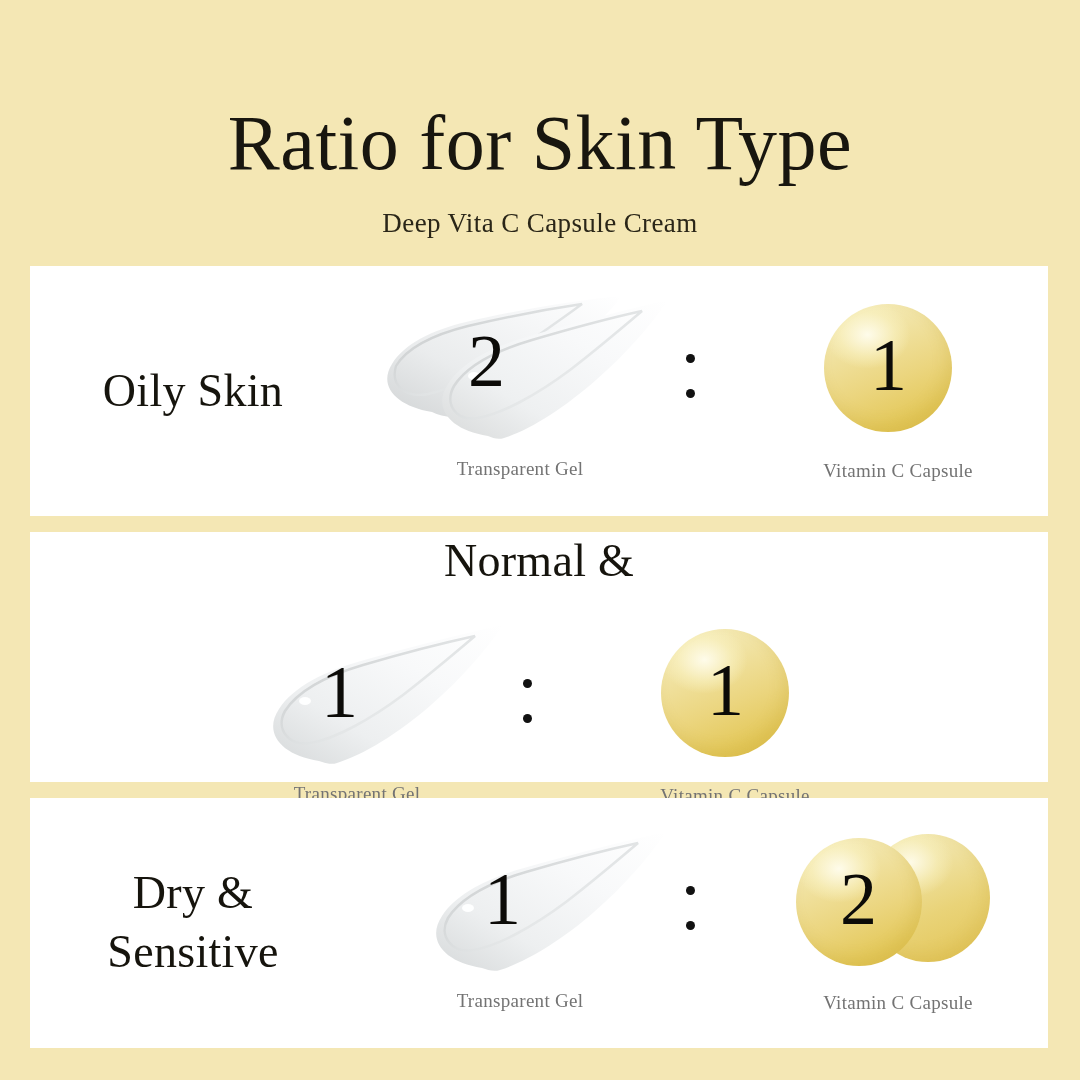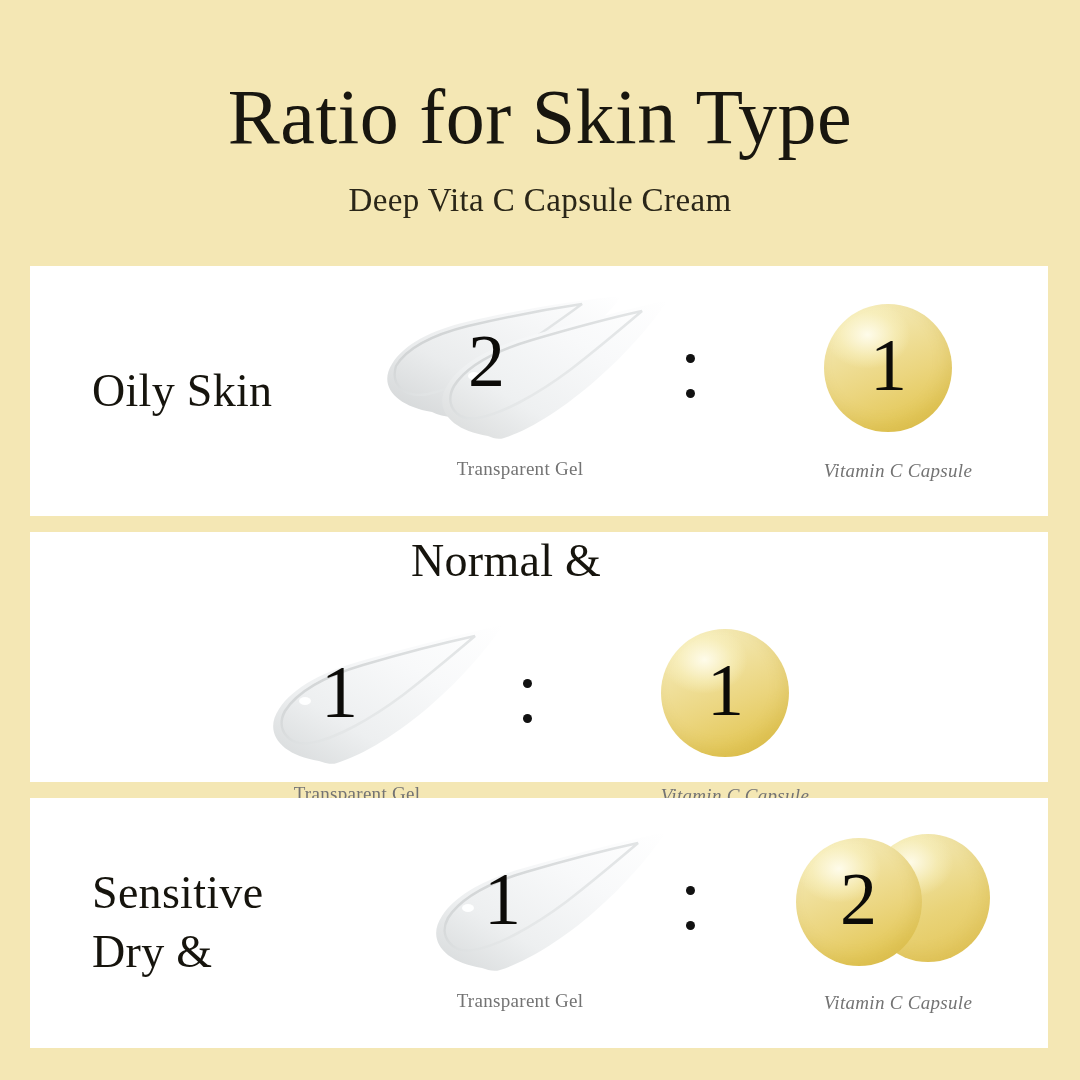--- a/index.html
+++ b/index.html
@@ -12,37 +12,37 @@
   body {
     background: #F4E7B4;
     font-family: "Liberation Serif", "DejaVu Serif", serif;
     overflow: hidden;
     position: relative;
   }
 
   
   .header {
     width: 1080px;
-    padding-top: 78px;
+    padding-top: 104px;
     text-align: center;
   }
 
   .title {
     font-family: "Liberation Serif", "DejaVu Serif", serif;
     font-size: 78px;
     line-height: 1.0;
     font-weight: 400;
     color: #18160F;
     letter-spacing: 0.5px;
   }
 
   .subtitle {
     margin-top: 26px;
     font-family: "Liberation Serif", "DejaVu Serif", serif;
-    font-size: 33px;
+    font-size: 27px;
     font-weight: 400;
     color: #2A2618;
     letter-spacing: 0.4px;
   }
 
   
   .cards {
     position: absolute;
     left: 30px;
     top: 266px;
@@ -58,26 +58,26 @@
     align-items: center;
   }
 
   .card-1 { height: 250px; }
   .card-2 { height: 250px; flex-direction: column; }
   .card-3 { height: 250px; margin-bottom: 0; }
 
   
   .skin-type {
     width: 380px;
-    padding-left: 62px;
     font-size: 46px;
     line-height: 1.28;
     color: #16140D;
     font-weight: 400;
     letter-spacing: 0.3px;
+    text-align: center;
   }
   .skin-type .ln { display: block; white-space: nowrap; }
 
   
   .ratio {
     flex: 1;
     display: flex;
     align-items: flex-start;
     justify-content: flex-start;
     position: relative;
@@ -102,21 +102,21 @@
 
   .caption {
     font-size: 19px;
     color: #737373;
     letter-spacing: 0.3px;
     margin-top: 8px;
     text-align: center;
     white-space: nowrap;
   }
   .gel-side .caption { margin-top: 14px; }
-  .cap-side .caption { margin-top: 14px; font-style: italic; }
+  .cap-side .caption { margin-top: 14px; }
 
   
   .colon {
     width: 40px;
     align-self: flex-start;
     margin-top: 88px;
     display: flex;
     flex-direction: column;
     align-items: center;
     gap: 26px;
@@ -303,22 +303,22 @@
         </div>
         <div class="caption">Vitamin C Capsule</div>
       </div>
 
     </div>
   </div>
 
   <div class="card card-3">
 
     <div class="skin-type">
+      <span class="ln">Dry &amp;</span>
       <span class="ln">Sensitive</span>
-      <span class="ln">Dry &amp;</span>
     </div>
 
     <div class="ratio">
 
       <div class="side gel-side">
         <div class="visual">
           <div class="gel-wrap">
             <svg width="300" height="150" viewBox="0 0 300 150">
               <defs>
                 <linearGradient id="g3a" x1="0" y1="1" x2="1" y2="0">

